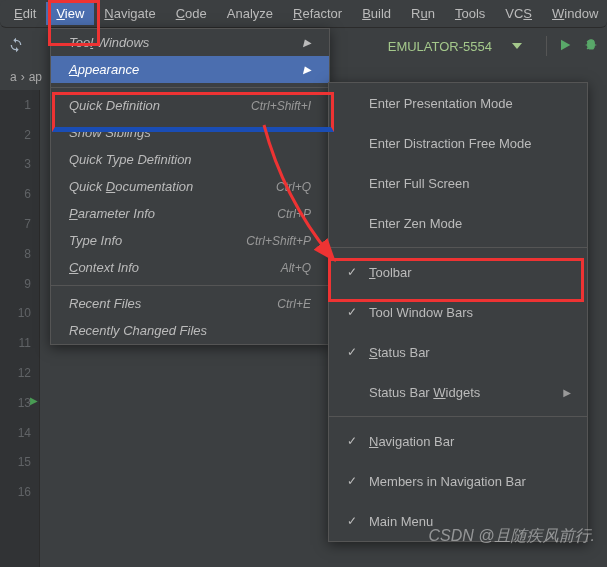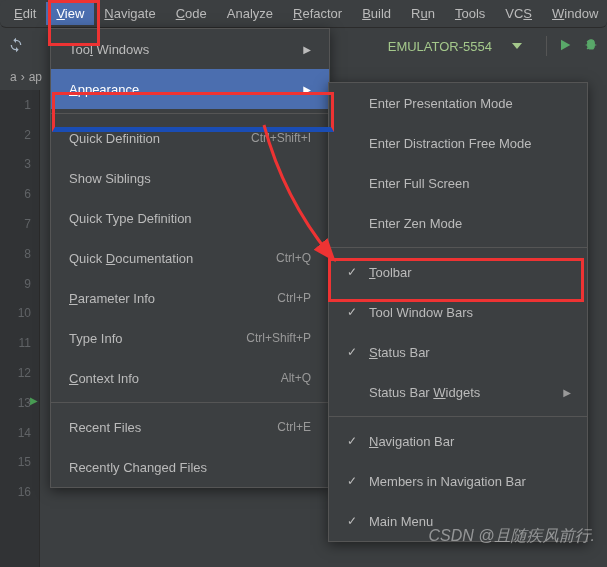--- a/index.html
+++ b/index.html
@@ -19,21 +19,21 @@
 .divider { width:1px; height:20px; background:#555; }
 
 .breadcrumb { display:flex; align-items:center; height:26px; padding:0 10px; background:#3c3f41; color:#aaa; font-size:12px; gap:4px;}
 .breadcrumb .fileicon { color:#3592c4; font-weight:bold; }
 
 .gutter { position:absolute; left:0; top:90px; bottom:0; width:40px; background:#313335; border-right:1px solid #2b2b2b; }
 .gutter .ln { height:29.8px; display:flex; align-items:center; justify-content:flex-end; padding-right:8px; color:#606366; font-size:12px; }
 .gutter .play { position:absolute; left:30px; top:305px; color:#499c54; font-size:10px; }
 
 .menu { position:absolute; background:#3c3f41; border:1px solid #555; box-shadow:0 3px 12px rgba(0,0,0,.5); }
-.menu-item { display:flex; align-items:center; justify-content:space-between; height:40px; padding:0 18px; cursor:pointer; white-space:nowrap; }
+.menu-item { display:flex; align-items:center; justify-content:space-between; height:27px; padding:0 18px; cursor:pointer; white-space:nowrap;font-style:italic; }
 .menu-item.sel { background:#4b6eaf; color:#fff; }
 .menu-item .lbl .u { text-decoration: underline; }
 .menu-item .sc { color:#999; font-size:12px; margin-left:30px; }
 .menu-item .arrow { margin-left:20px; font-size:10px; }
 .menu-sep { height:1px; background:#555; margin:4px 0; }
 
 #menu1 { left:50px; top:28px; width:280px; }
 #menu2 { left:328px; top:82px; width:260px; }
 
 .submenu-item { display:flex; align-items:center; height:40px; padding:0 16px; cursor:pointer; gap:10px; }

